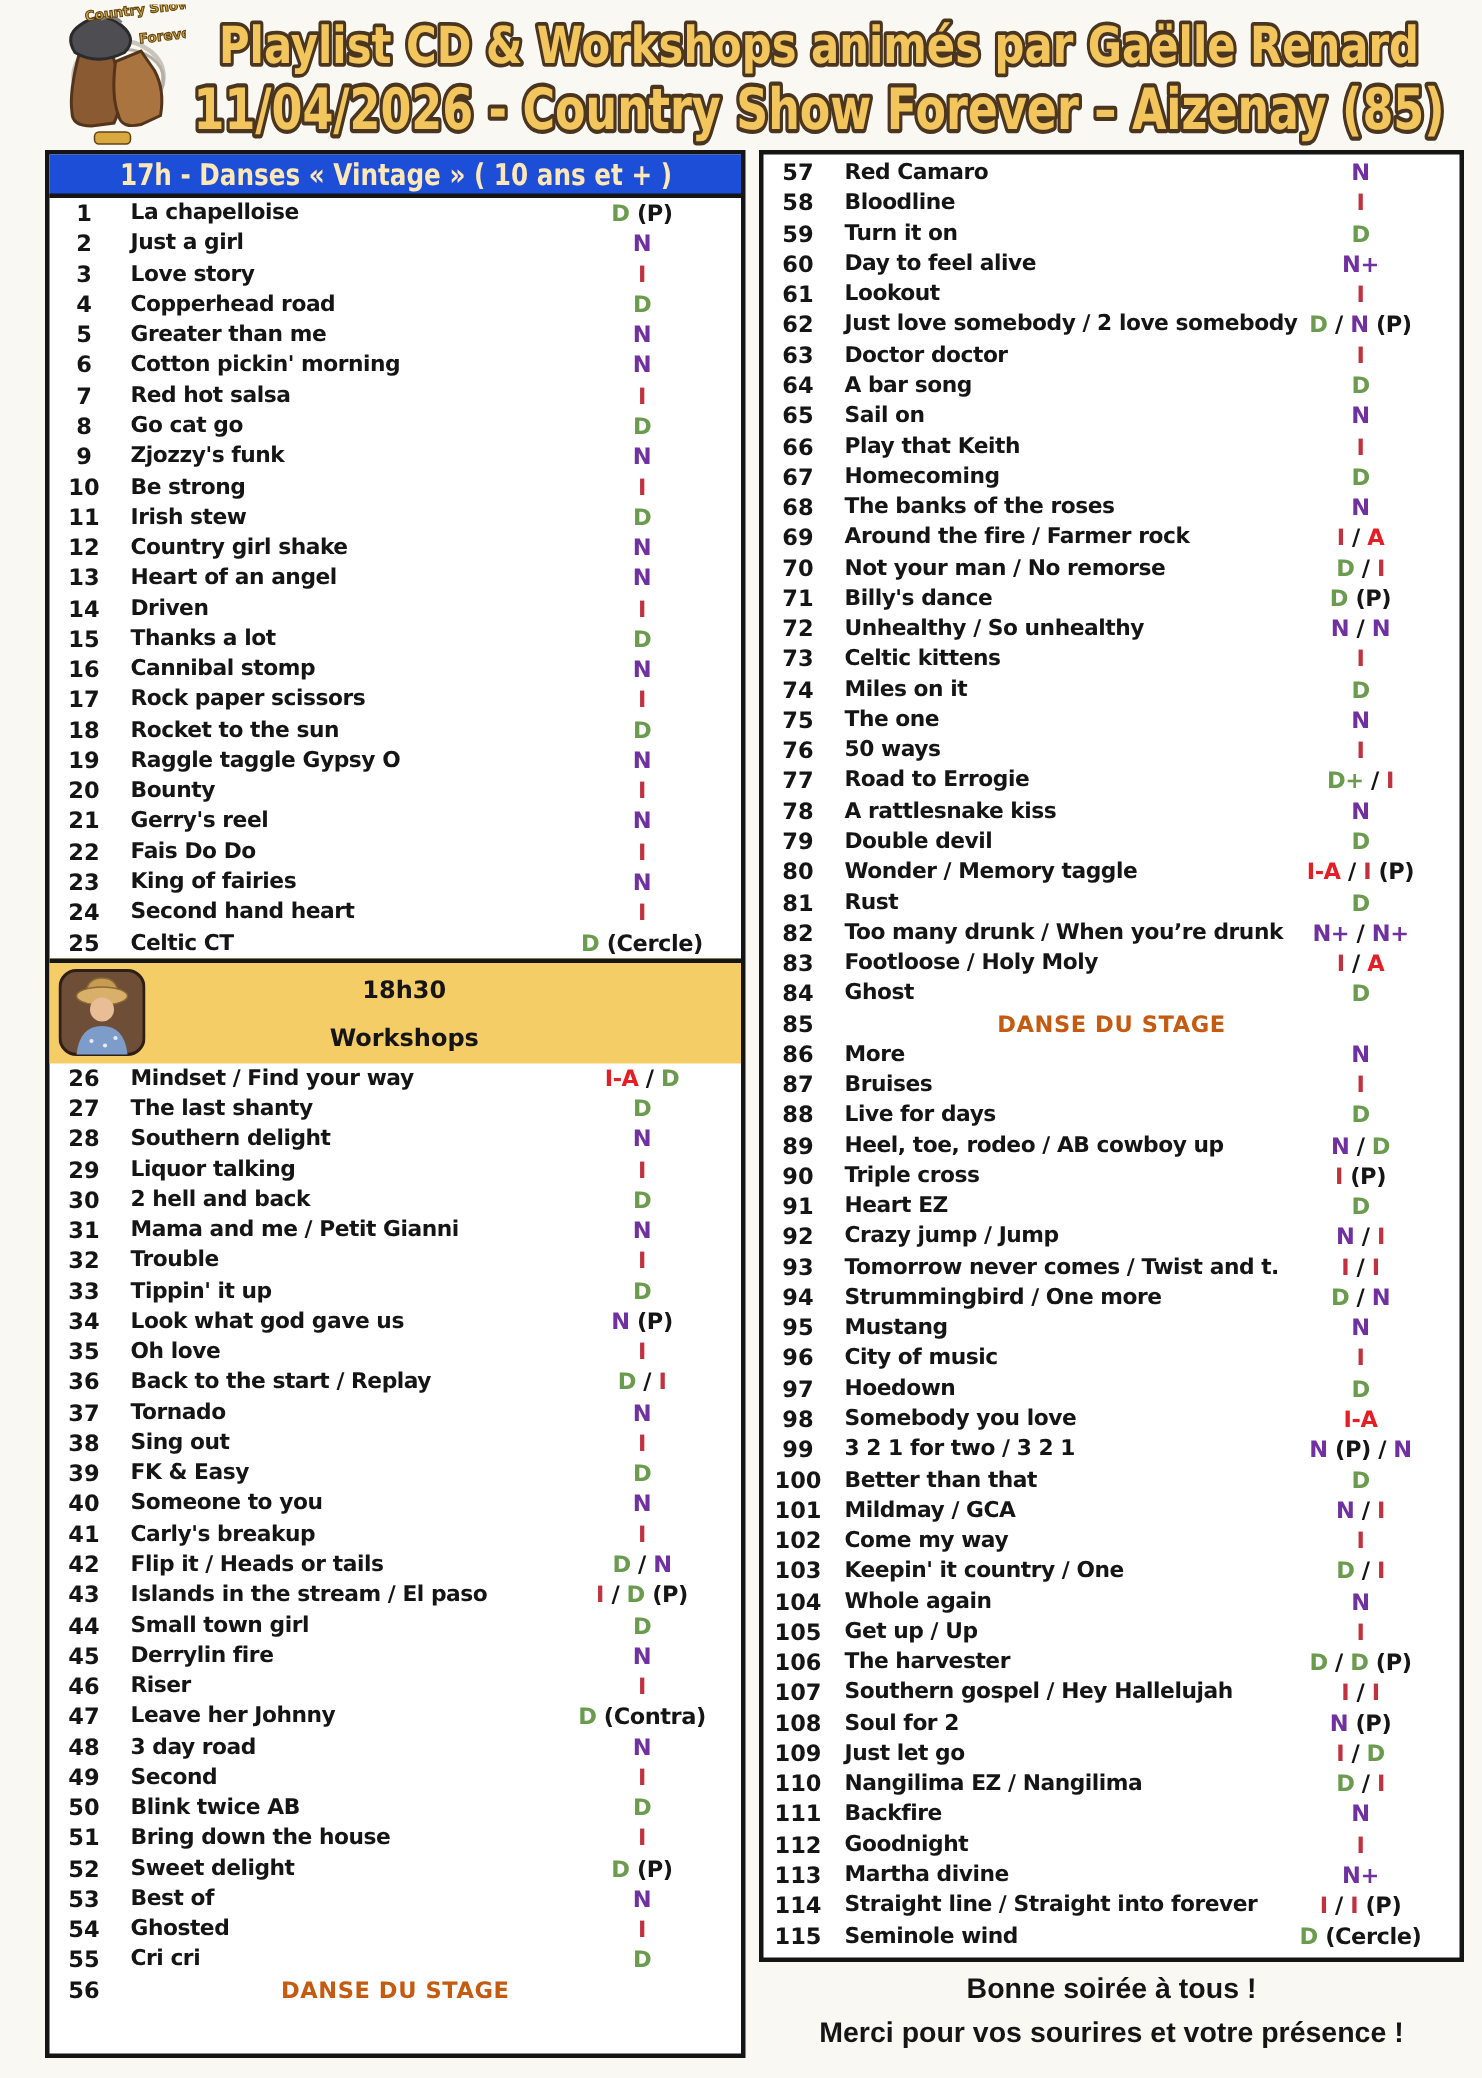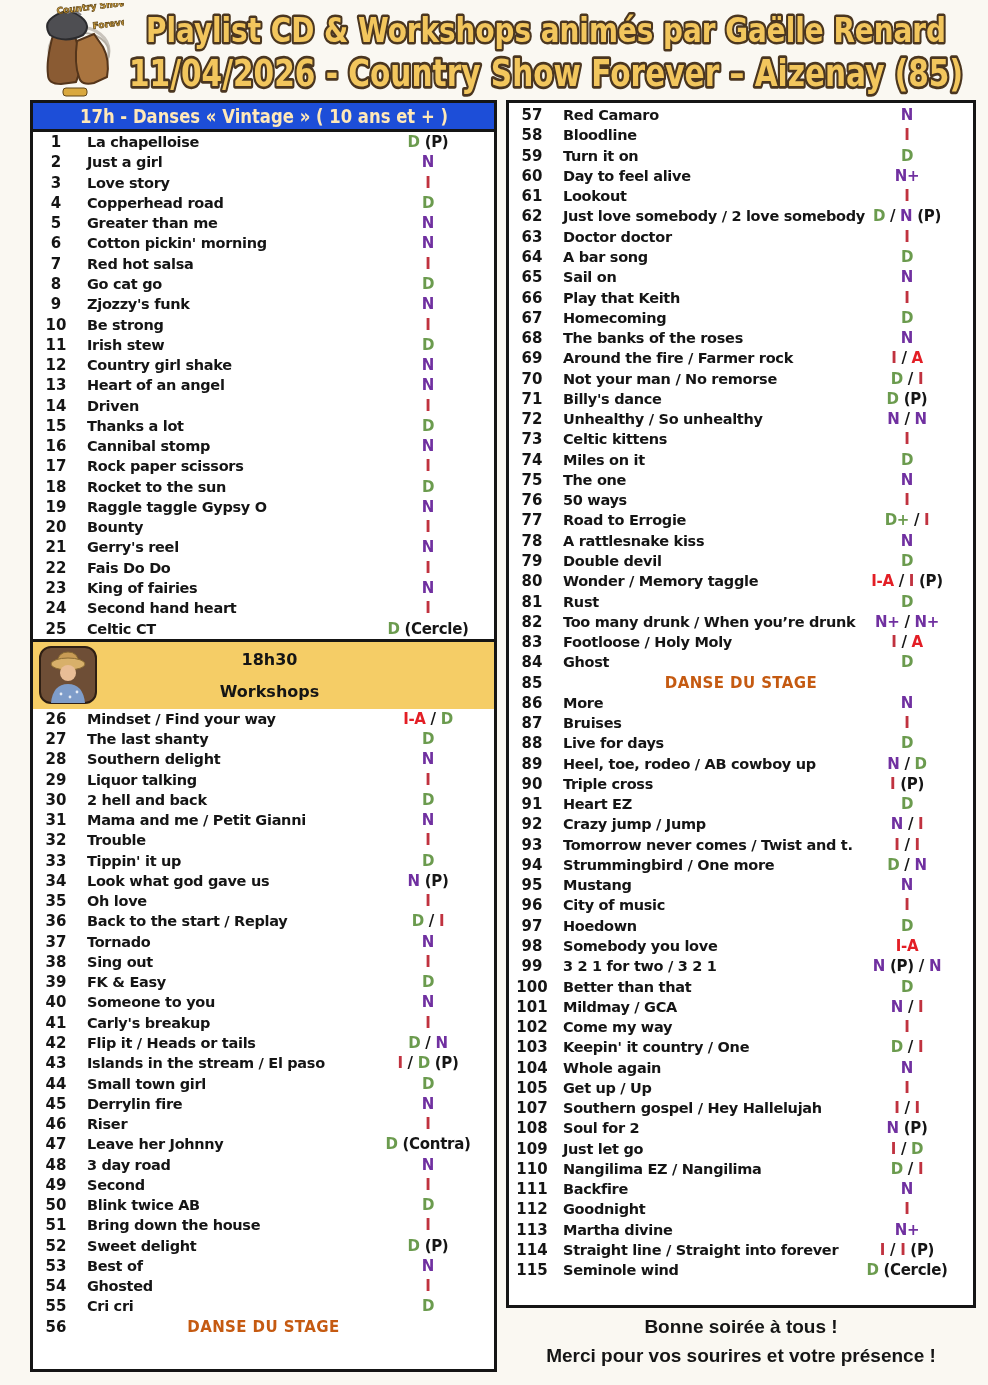--- a/index.html
+++ b/index.html
@@ -613,20 +613,25 @@
           <span class="num">104</span>
           <span class="title">Whole again</span>
           <span class="marker"><span style="color: rgb(112, 48, 160);">N</span></span>
         </div>
         <div class="row">
           <span class="num">105</span>
           <span class="title">Get up / Up</span>
           <span class="marker"><span style="color: rgb(192, 50, 63);">I</span></span>
         </div>
         <div class="row">
+          <span class="num">106</span>
+          <span class="title">The harvester</span>
+          <span class="marker"><span style="color: rgb(107, 155, 78);">D</span><span style="color: rgb(21, 21, 21);"> /</span><span style="color: rgb(107, 155, 78);"> D</span><span style="color: rgb(21, 21, 21);"> (P)</span></span>
+        </div>
+        <div class="row">
           <span class="num">107</span>
           <span class="title">Southern gospel / Hey Hallelujah</span>
           <span class="marker"><span style="color: rgb(192, 50, 63);">I</span><span style="color: rgb(21, 21, 21);"> /</span><span style="color: rgb(192, 50, 63);"> I</span></span>
         </div>
         <div class="row">
           <span class="num">108</span>
           <span class="title">Soul for 2</span>
           <span class="marker"><span style="color: rgb(112, 48, 160);">N</span><span style="color: rgb(21, 21, 21);"> (P)</span></span>
         </div>
         <div class="row">

